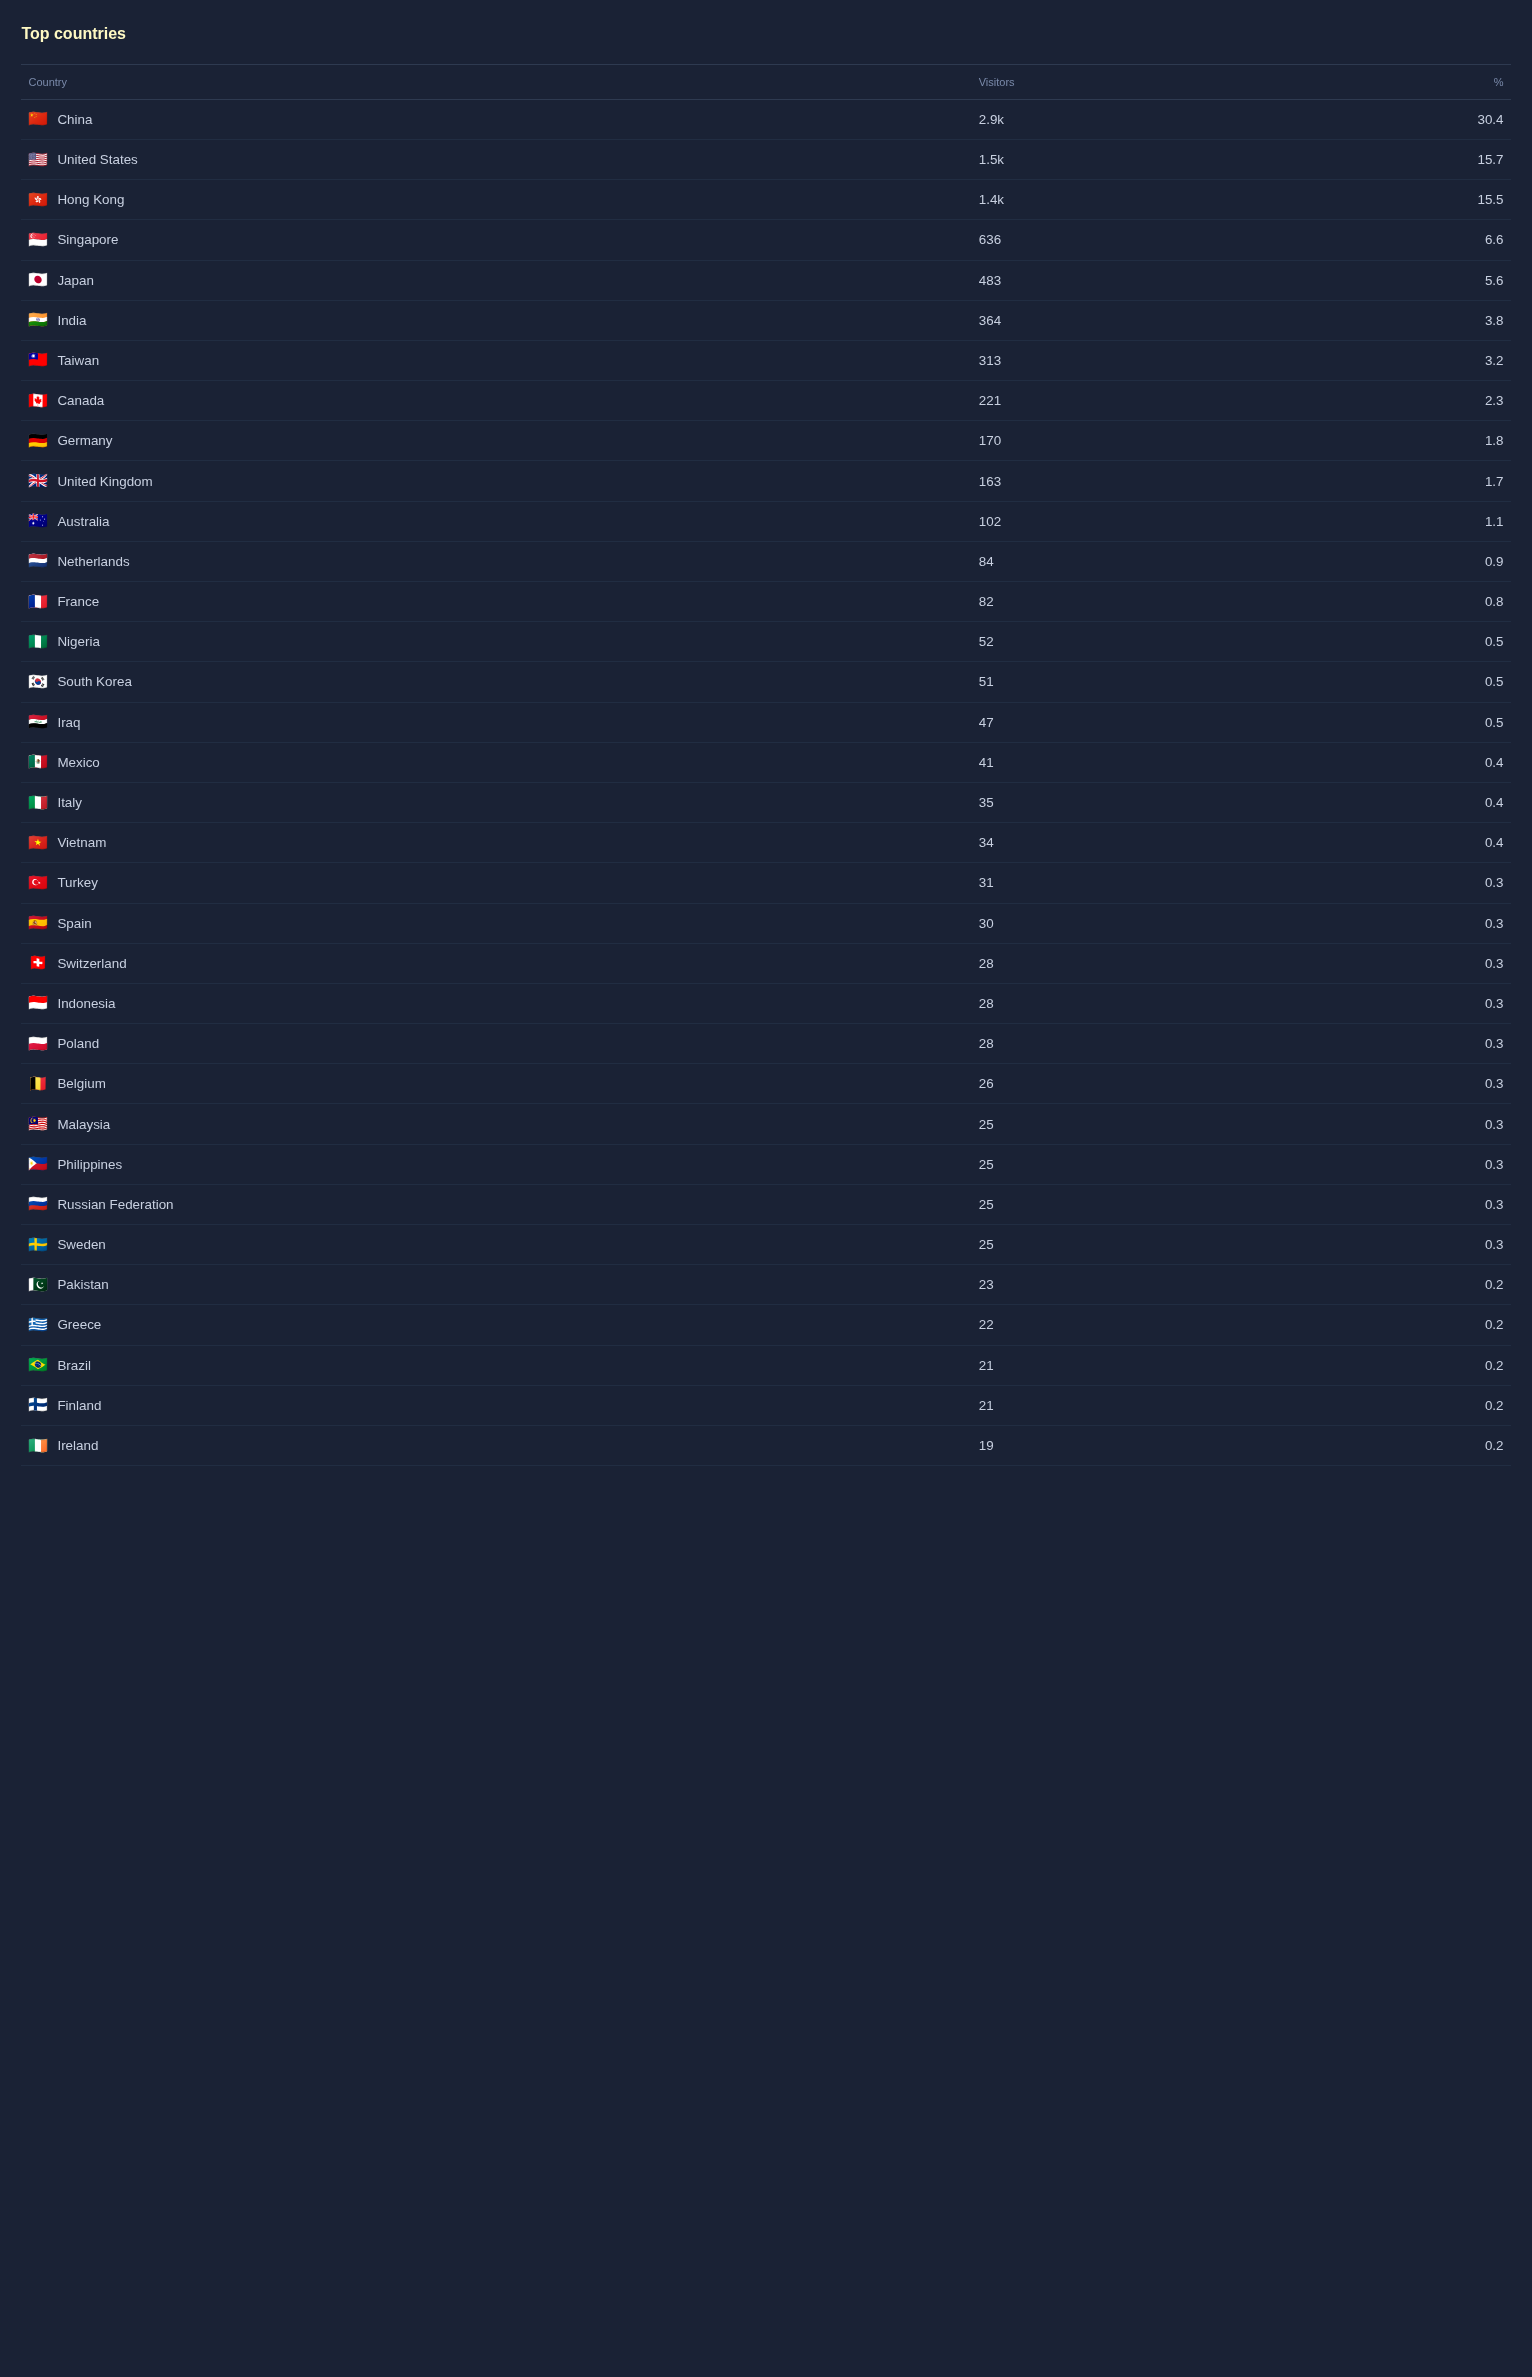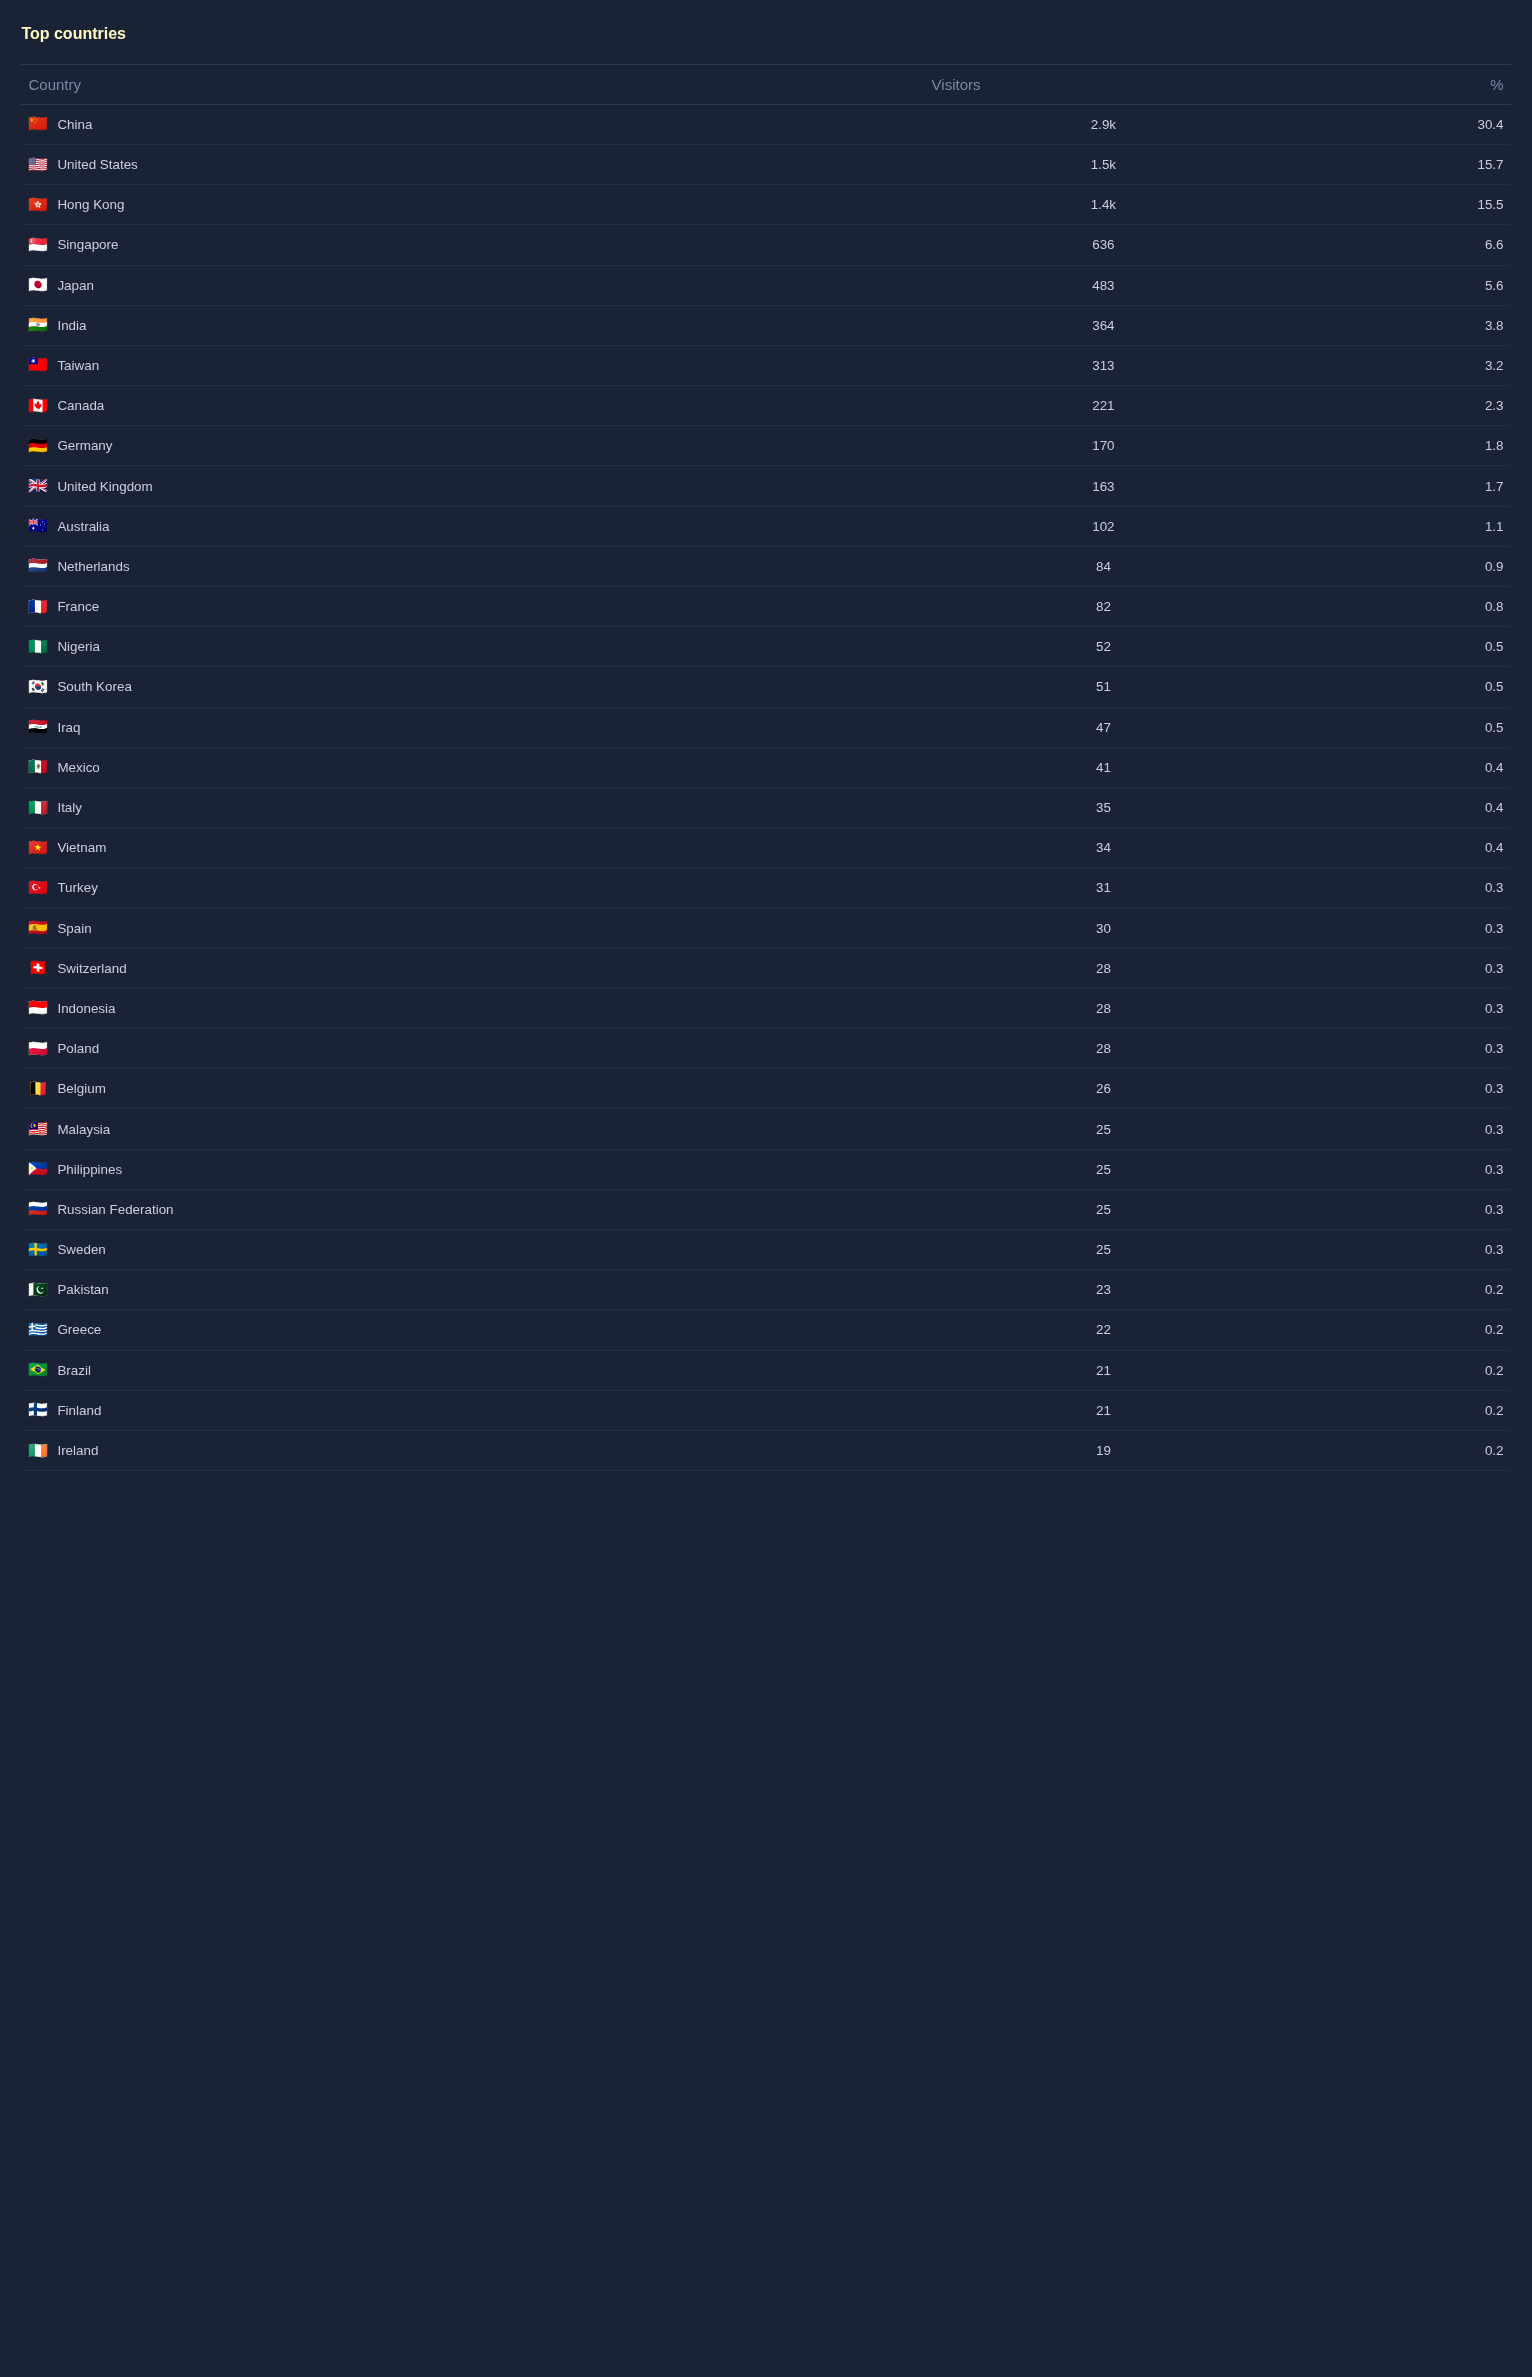--- a/index.html
+++ b/index.html
@@ -22,41 +22,41 @@
       border-top: 0.9px solid #2e3a50;
       margin-bottom: 0;
     }
     .table {
       width: 100%;
       border-collapse: collapse;
     }
     .table thead tr th {
       padding: 10.7px 7.1px;
       text-align: left;
-      font-size: 15px;
+      font-size: 11px;
       font-weight: 500;
       color: #7a8aaa;
       border-bottom: 0.9px solid #2e3a50;
     }
     .table thead tr th.visitors-col {
       text-align: left;
     }
     .table thead tr th.percent-col {
       text-align: right;
     }
     .table tbody tr {
       border-bottom: 0.9px solid #212d42;
     }
     .table tbody tr td {
       padding: 11.6px 7.1px;
       font-size: 13.4px;
       color: #c8d0e0;
     }
     .table tbody tr td.visitors-col {
-      text-align: center;
+      text-align: left;
       color: #c8d0e0;
     }
     .table tbody tr td.percent-col {
       text-align: right;
       color: #c8d0e0;
     }
     .country-cell {
       display: flex;
       align-items: center;
       gap: 9px;

